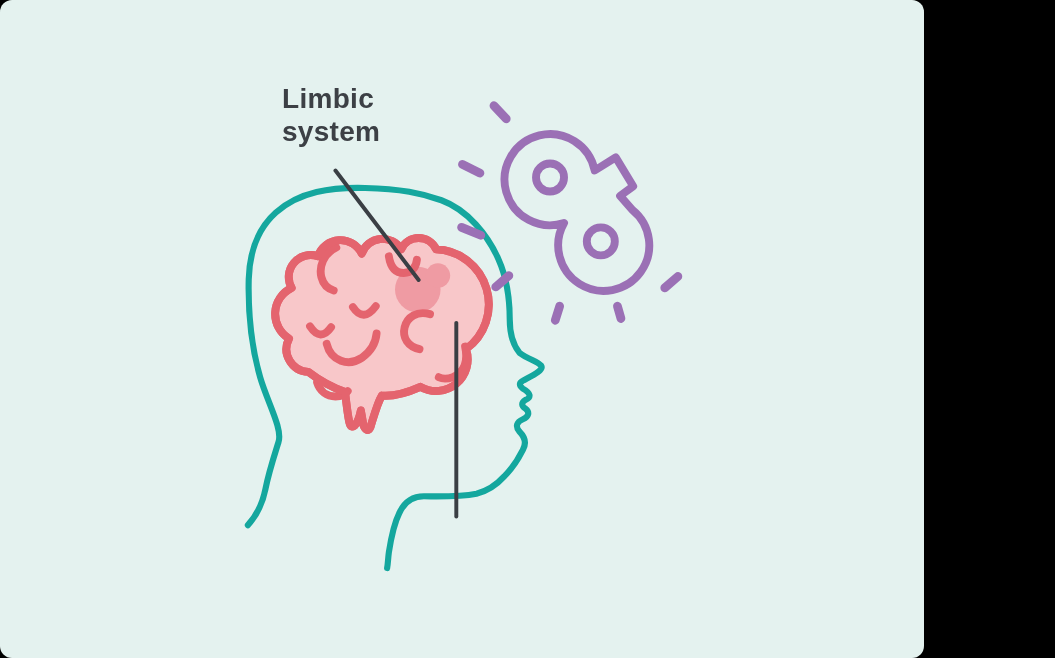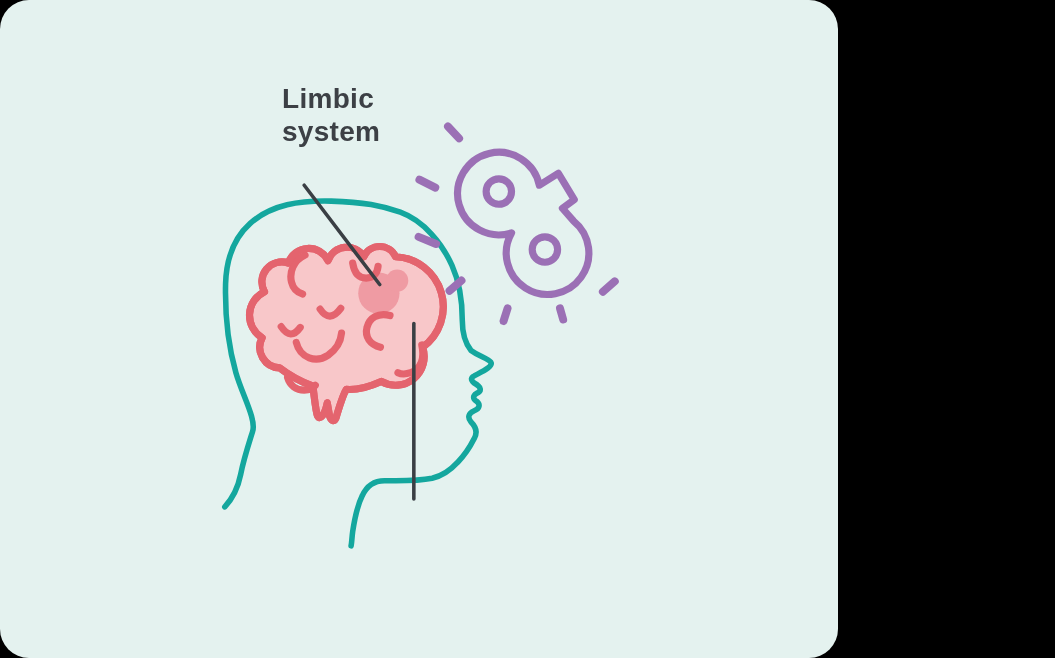--- a/index.html
+++ b/index.html
@@ -13,23 +13,23 @@
     --pointer-line:#3a3f44;
     --text:#3c4045;
   }
   html,body{margin:0;padding:0;}
   body{
     background:var(--page-background,#000);
     font-family:"Liberation Sans", sans-serif;
     width:1055px;height:658px;overflow:hidden;
   }
   .canvas{
-    position:relative;width:838px;height:658px;
+    position:relative;width:924px;height:658px;
     background:var(--canvas-background,#e4f2ef);
-    border-radius:29px;overflow:hidden;
+    border-radius:12px;overflow:hidden;
   }
   .canvas svg{position:absolute;left:0;top:0;width:100%;height:100%;display:block;}
   .label{
     position:absolute;color:var(--text,#3c4045);
     font-weight:700;font-size:28px;line-height:33px;
     letter-spacing:.3px;white-space:pre-line;user-select:none;
   }
   .label-limbic{left:282px;top:82px;}
   .label-tms{left:651px;top:57px;}
   .label-prefrontal{left:516px;top:552px;}

